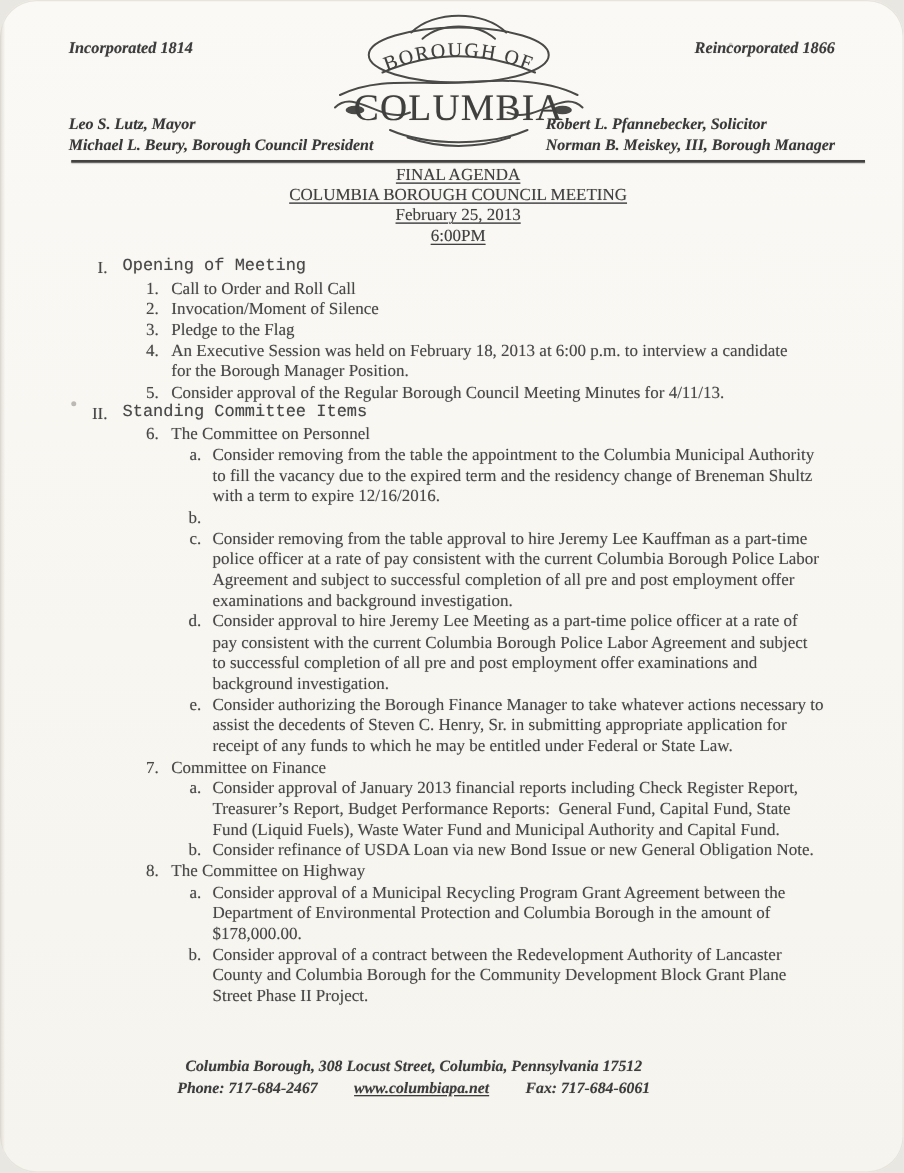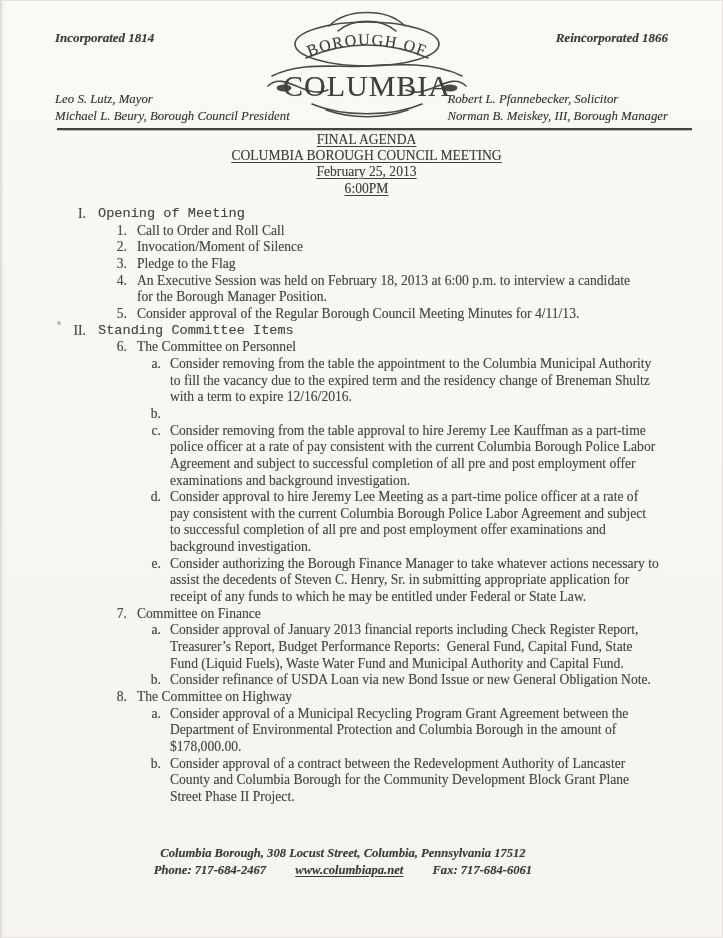--- a/index.html
+++ b/index.html
@@ -6,35 +6,36 @@
   .page {
     position:relative;
     width:723px; height:938px;
     margin:0 auto;
     background:linear-gradient(180deg,#fbf9f5 0%,#f8f6f1 55%,#f6f4ee 100%);
     font-family:"Liberation Serif","DejaVu Serif",serif;
     color:#464646;
     overflow:hidden;
     box-shadow:inset 0 0 0 1px #e7e4dd;
     text-shadow:0 0 0.7px rgba(70,70,70,0.45);
+    border-radius:29px;
   }
   .scan-edge {
     position:absolute; left:0; top:0; bottom:0; width:4px;
     background:linear-gradient(90deg,#d3d0c9,#efece6 80%,rgba(239,236,230,0));
     opacity:.65;
   }
   .speck { position:absolute; background:#8a8781; border-radius:50%; }
   .speck.s1 { left:57px; top:321px; width:4px; height:4px; opacity:.55; }
   .speck.s2 { left:583px; top:34px; width:3px; height:3px; opacity:.35; }
 
   
   .corner-note { position:absolute; top:30px; font-size:13px; font-weight:bold; font-style:italic; color:#3c3c3c; }
   .corner-note.left { left:55px; }
   .corner-note.right { right:55px; }
-  .officials { position:absolute; top:91px; font-size:12.8px; font-weight:normal; font-style:italic; color:#383838; line-height:16.5px; }
+  .officials { position:absolute; top:91px; font-size:12.8px; font-weight:bold; font-style:italic; color:#383838; line-height:16.5px; }
   .officials.left { left:55px; }
   .officials.right { right:55px; text-align:left; }
   .rule { position:absolute; top:128px; left:57px; width:635px; height:2px; background:#444240; box-shadow:0 0.5px 0.8px rgba(60,60,60,.6); }
 
   
   .seal { position:absolute; left:262px; top:6px; width:210px; height:112px; }
   .seal path, .seal ellipse { fill:none; stroke:#4a4a48; stroke-width:1.6; stroke-linecap:round; }
   .seal .fill { fill:#4a4a48; stroke:none; }
   .seal text { fill:#3f3f3d; font-family:"Liberation Serif","DejaVu Serif",serif; }
 
@@ -47,21 +48,21 @@
   .agenda { position:absolute; top:206px; left:0; width:723px; font-size:13.6px; line-height:16.65px; color:#484848; }
   .row { display:flex; align-items:flex-start; }
   .mk { flex:none; text-align:right; white-space:pre; }
   .tx { white-space:pre-wrap; }
   .m1 { width:86px; }  .t1 { margin-left:12px;font-family:Liberation Mono, monospace; }
   .m2 { width:127px; } .t2 { margin-left:10px; max-width:560px; }
   .m3 { width:161px; } .t3 { margin-left:9px;  max-width:530px; }
 
   
   .footer { position:absolute; top:845px; left:0; width:662px; text-align:center;
-    font-size:12.6px; font-weight:bold; font-style:italic; color:#3c3c3c; line-height:16.5px;padding-left:12px; }
+    font-size:12.6px; font-weight:bold; font-style:italic; color:#3c3c3c; line-height:16.5px; }
   .footer .contact span { margin:0 13px;font-style:italic; }
   .footer .site { text-decoration:underline; text-underline-offset:2px; }
 </style>
 </head>
 <body>
 
 <div class="page">
   <div class="scan-edge"></div>
   <div class="speck s1"></div>
   <div class="speck s2"></div>

